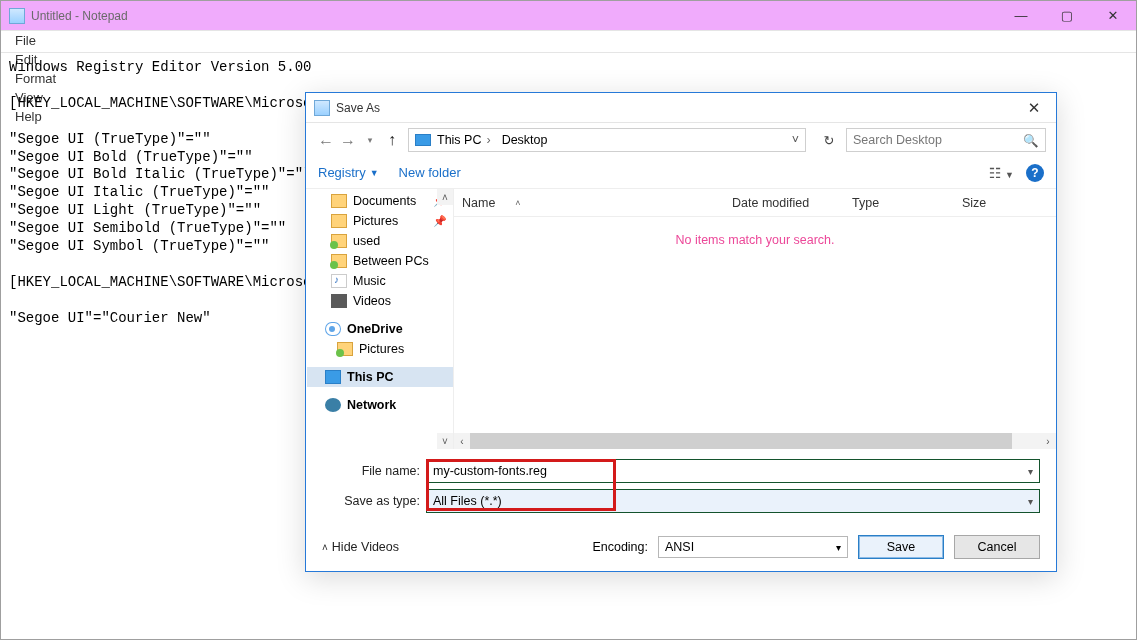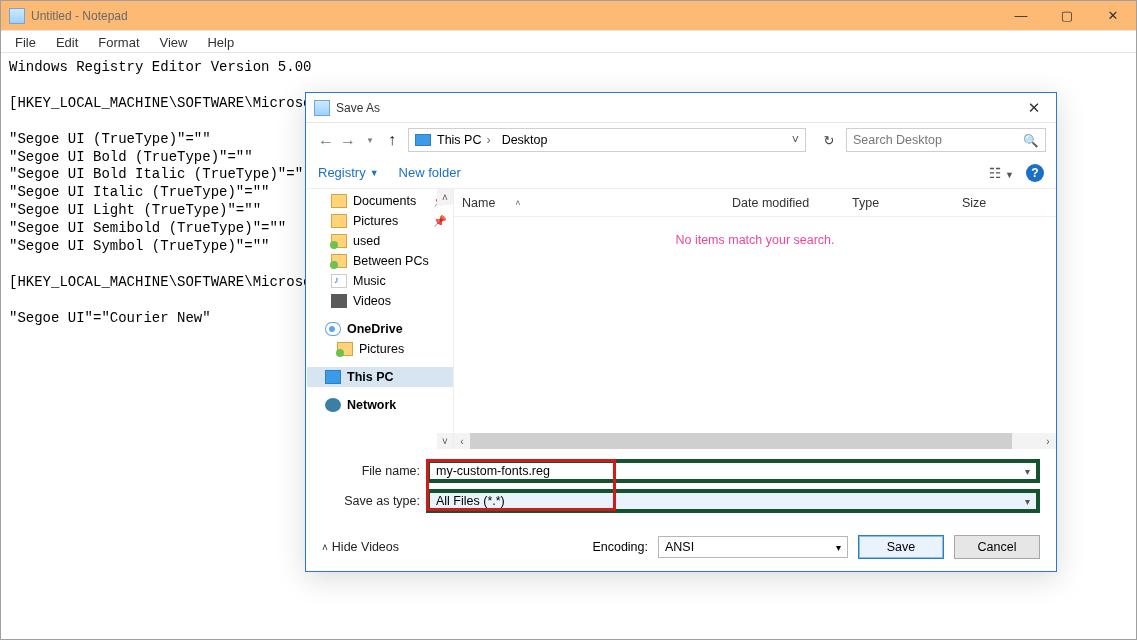--- a/index.html
+++ b/index.html
@@ -1,26 +1,26 @@
 <!DOCTYPE html>
 <html><head>
 <meta charset="utf-8">
 <style>
   * { box-sizing: border-box; margin:0; padding:0; font-family: "Segoe UI", Tahoma, sans-serif; }
   body { width:1137px; height:640px; background:#fff; position:relative; overflow:hidden; }
 
   
   .notepad { width:1137px; height:640px; border:1px solid #9f9f9f; background:#fff; }
-  .titlebar { height:30px; display:flex; align-items:center; background:#fdba74; border-bottom:1px solid #e5e5e5; }
+  .titlebar { height:30px; display:flex; align-items:center; background:#f0abfc; border-bottom:1px solid #e5e5e5; }
   .titlebar .np-icon { width:16px; height:16px; margin:0 6px 0 8px; background:linear-gradient(#cfe8ff,#9bd1ff); border:1px solid #6fa8d8; }
   .titlebar .title { font-size:12px; color:#6a6a6a; flex:1; }
   .win-controls { display:flex; }
   .win-btn { width:46px; height:30px; display:flex; align-items:center; justify-content:center; color:#333; font-size:13px; }
 
-  .menubar { height:22px; display:flex; align-items:flex-end; padding:0 4px; font-size:13px; color:#333; border-bottom:1px solid #e5e5e5; }
+  .menubar { height:22px; display:flex; align-items:flex-start; padding:0 4px; font-size:13px; color:#333; border-bottom:1px solid #e5e5e5;flex-direction:column; }
   .menubar span { padding:2px 10px; }
 
   .editor { padding:6px 8px; font-family:Consolas,"Courier New",monospace; font-size:14px; white-space:pre; color:#000; line-height:1.28; }
 
   
   .dialog { position:absolute; top:92px; left:305px; width:752px; height:480px; background:#fff; border:1px solid #2679d8; box-shadow:0 6px 28px rgba(0,0,0,0.15); }
   .dlg-title { height:30px; display:flex; align-items:center; border-bottom:1px solid #e5e5e5; }
   .dlg-title .np-icon { width:16px; height:16px; margin:0 6px 0 8px; background:linear-gradient(#cfe8ff,#9bd1ff); border:1px solid #6fa8d8; }
   .dlg-title .t { font-size:12px; color:#333; flex:1; }
   .dlg-close { width:44px; height:30px; display:flex; align-items:center; justify-content:center; color:#333; font-size:15px; }
@@ -74,21 +74,21 @@
   .fl-header .c1 .car{color:#666;font-size:9px;margin-left:2px;}
   .fl-msg { text-align:center; padding:16px 0; font-size:12.5px; color:#ec4899; }
   .hscroll { position:absolute; bottom:0; left:0; right:0; height:16px; display:flex; align-items:center; }
   .hscroll .ar { width:16px; height:16px; background:#f3f3f3; display:flex;align-items:center;justify-content:center; font-size:10px; color:#555;}
   .hscroll .track { flex:1; height:16px; background:#f3f3f3; position:relative;}
   .hscroll .thumb{position:absolute;left:0;top:0;height:16px;width:95%;background:#cfcfcf;}
 
   .fields { padding:10px 16px 0 16px; font-size:12.5px; }
   .frow { display:flex; align-items:center; margin-bottom:6px; }
   .frow .lbl { width:104px; text-align:right; padding-right:6px; color:#222; }
-  .combo { flex:1; height:24px; border:4px solid #14532d; background:#fff; display:flex; align-items:center; justify-content:space-between; padding:0 6px; }
+  .combo { flex:1; height:24px; border:1px solid #14532d; background:#fff; display:flex; align-items:center; justify-content:space-between; padding:0 6px; }
   .combo.sel { background:#eaf2fb; }
   .combo .dd { color:#555; font-size:10px;}
   .highlight-box { position:absolute; border:3px solid #d31a1a; pointer-events:none; }
 
   .footer { position:absolute; bottom:0; left:0; right:0; height:48px; border-top:0; display:flex; align-items:center; padding:0 16px; font-size:12.5px; gap:10px; }
   .footer .hide { display:flex; align-items:center; gap:4px; color:#222; }
   .footer .spacer { flex:1; }
   .enc-combo { width:190px; height:22px; border:1px solid #b7b7b7; background:#fff; display:flex; align-items:center; justify-content:space-between; padding:0 6px; }
   .btn { width:86px; height:24px; border:1px solid #a7a7a7; background:#e6e6e6; display:flex; align-items:center; justify-content:center; }
   .btn.primary { border:1px solid #2a7fc7; background:#eaf2fb; box-shadow:inset 0 0 0 1px #8dbbe6; }

